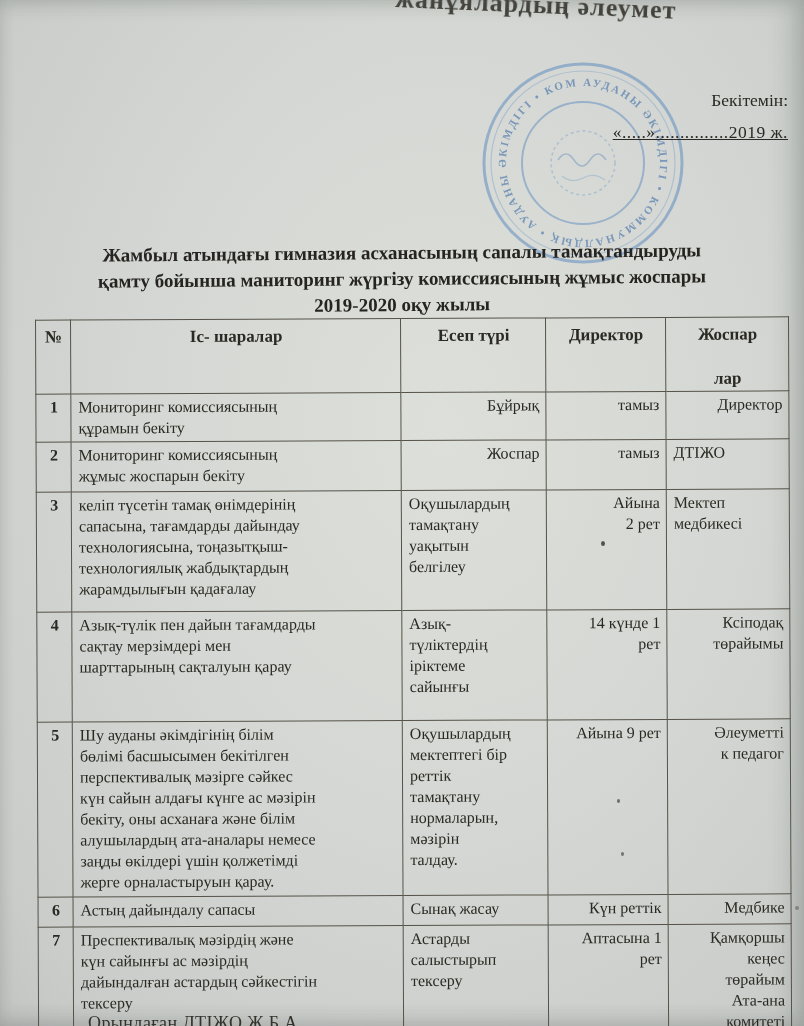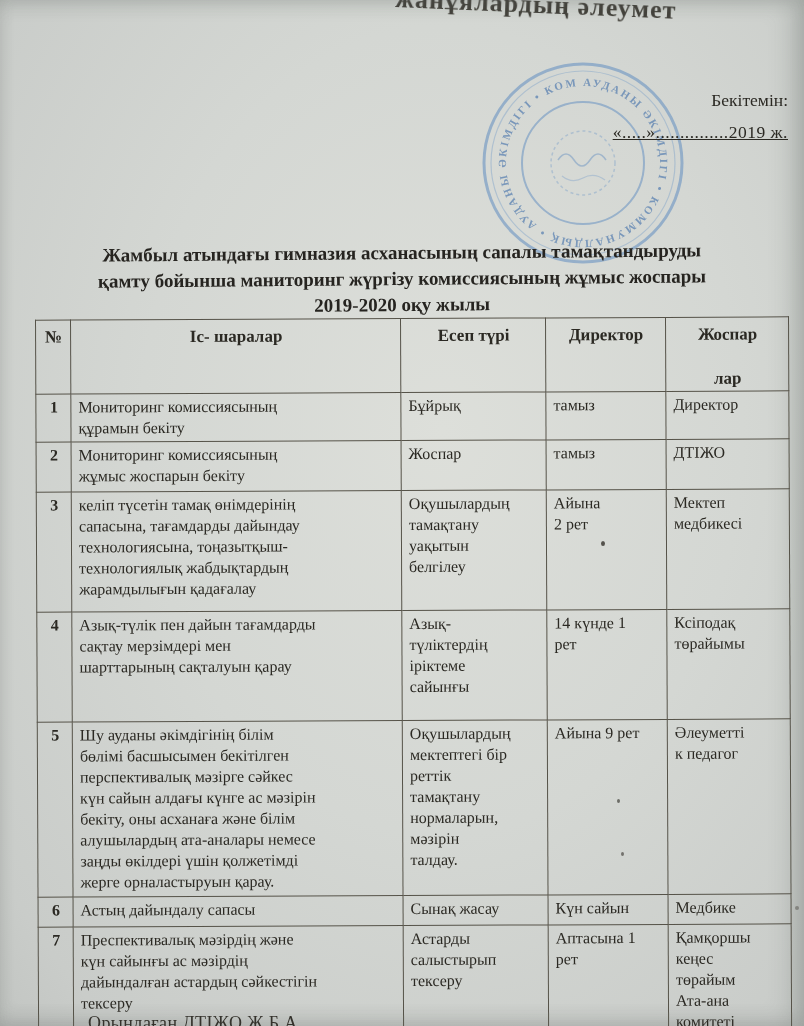--- a/index.html
+++ b/index.html
@@ -32,21 +32,21 @@
 
   
   table.doc{position:absolute;top:318px;left:35px;width:753px;border-collapse:collapse;table-layout:fixed;
     transform:rotate(-.25deg);transform-origin:center top;z-index:2;}
   table.doc col.c1{width:35px}table.doc col.c2{width:330px}table.doc col.c3{width:145px}
   table.doc col.c4{width:120px}table.doc col.c5{width:123px}
   table.doc th,table.doc td{border:1.5px solid #565349;vertical-align:top;overflow:hidden;
     font-size:16px;line-height:21px;padding:2px 6px 1px 7px;white-space:pre-line;}
   table.doc th{font-size:17px;line-height:22px;text-align:center;padding-top:6px;font-weight:bold;}
   td.num{text-align:center;font-weight:bold;padding-left:2px;padding-right:2px;}
-  td.center{text-align:left;}
+  td.center{text-align:right;}
   td.left{text-align:left;}
 
   
   .speck{position:absolute;background:#54524c;border-radius:50%;z-index:2;}
   .sp1{left:601px;top:541px;width:4px;height:5px;}
   .sp2{left:617px;top:799px;width:3px;height:4px;opacity:.8;}
   .sp3{left:621px;top:852px;width:3px;height:4px;opacity:.75;}
   .sp4{left:795px;top:906px;width:4px;height:4px;opacity:.5;}
 
   
@@ -166,21 +166,21 @@
 мәзірін
 талдау.</td>
       <td class="center">Айына 9 рет</td>
       <td class="center">Әлеуметті
 к педагог</td>
     </tr>
     <tr style="height:30px">
       <td class="num">6</td>
       <td class="left">Астың дайындалу сапасы</td>
       <td class="left">Сынақ жасау</td>
-      <td class="center">Күн сайын</td>
+      <td class="center">Күн реттік</td>
       <td class="center">Медбике</td>
     </tr>
     <tr style="height:108px">
       <td class="num">7</td>
       <td class="left">Преспективалық мәзірдің және
 күн сайынғы ас мәзірдің
 дайындалған астардың сәйкестігін
 тексеру</td>
       <td class="left">Астарды
 салыстырып

